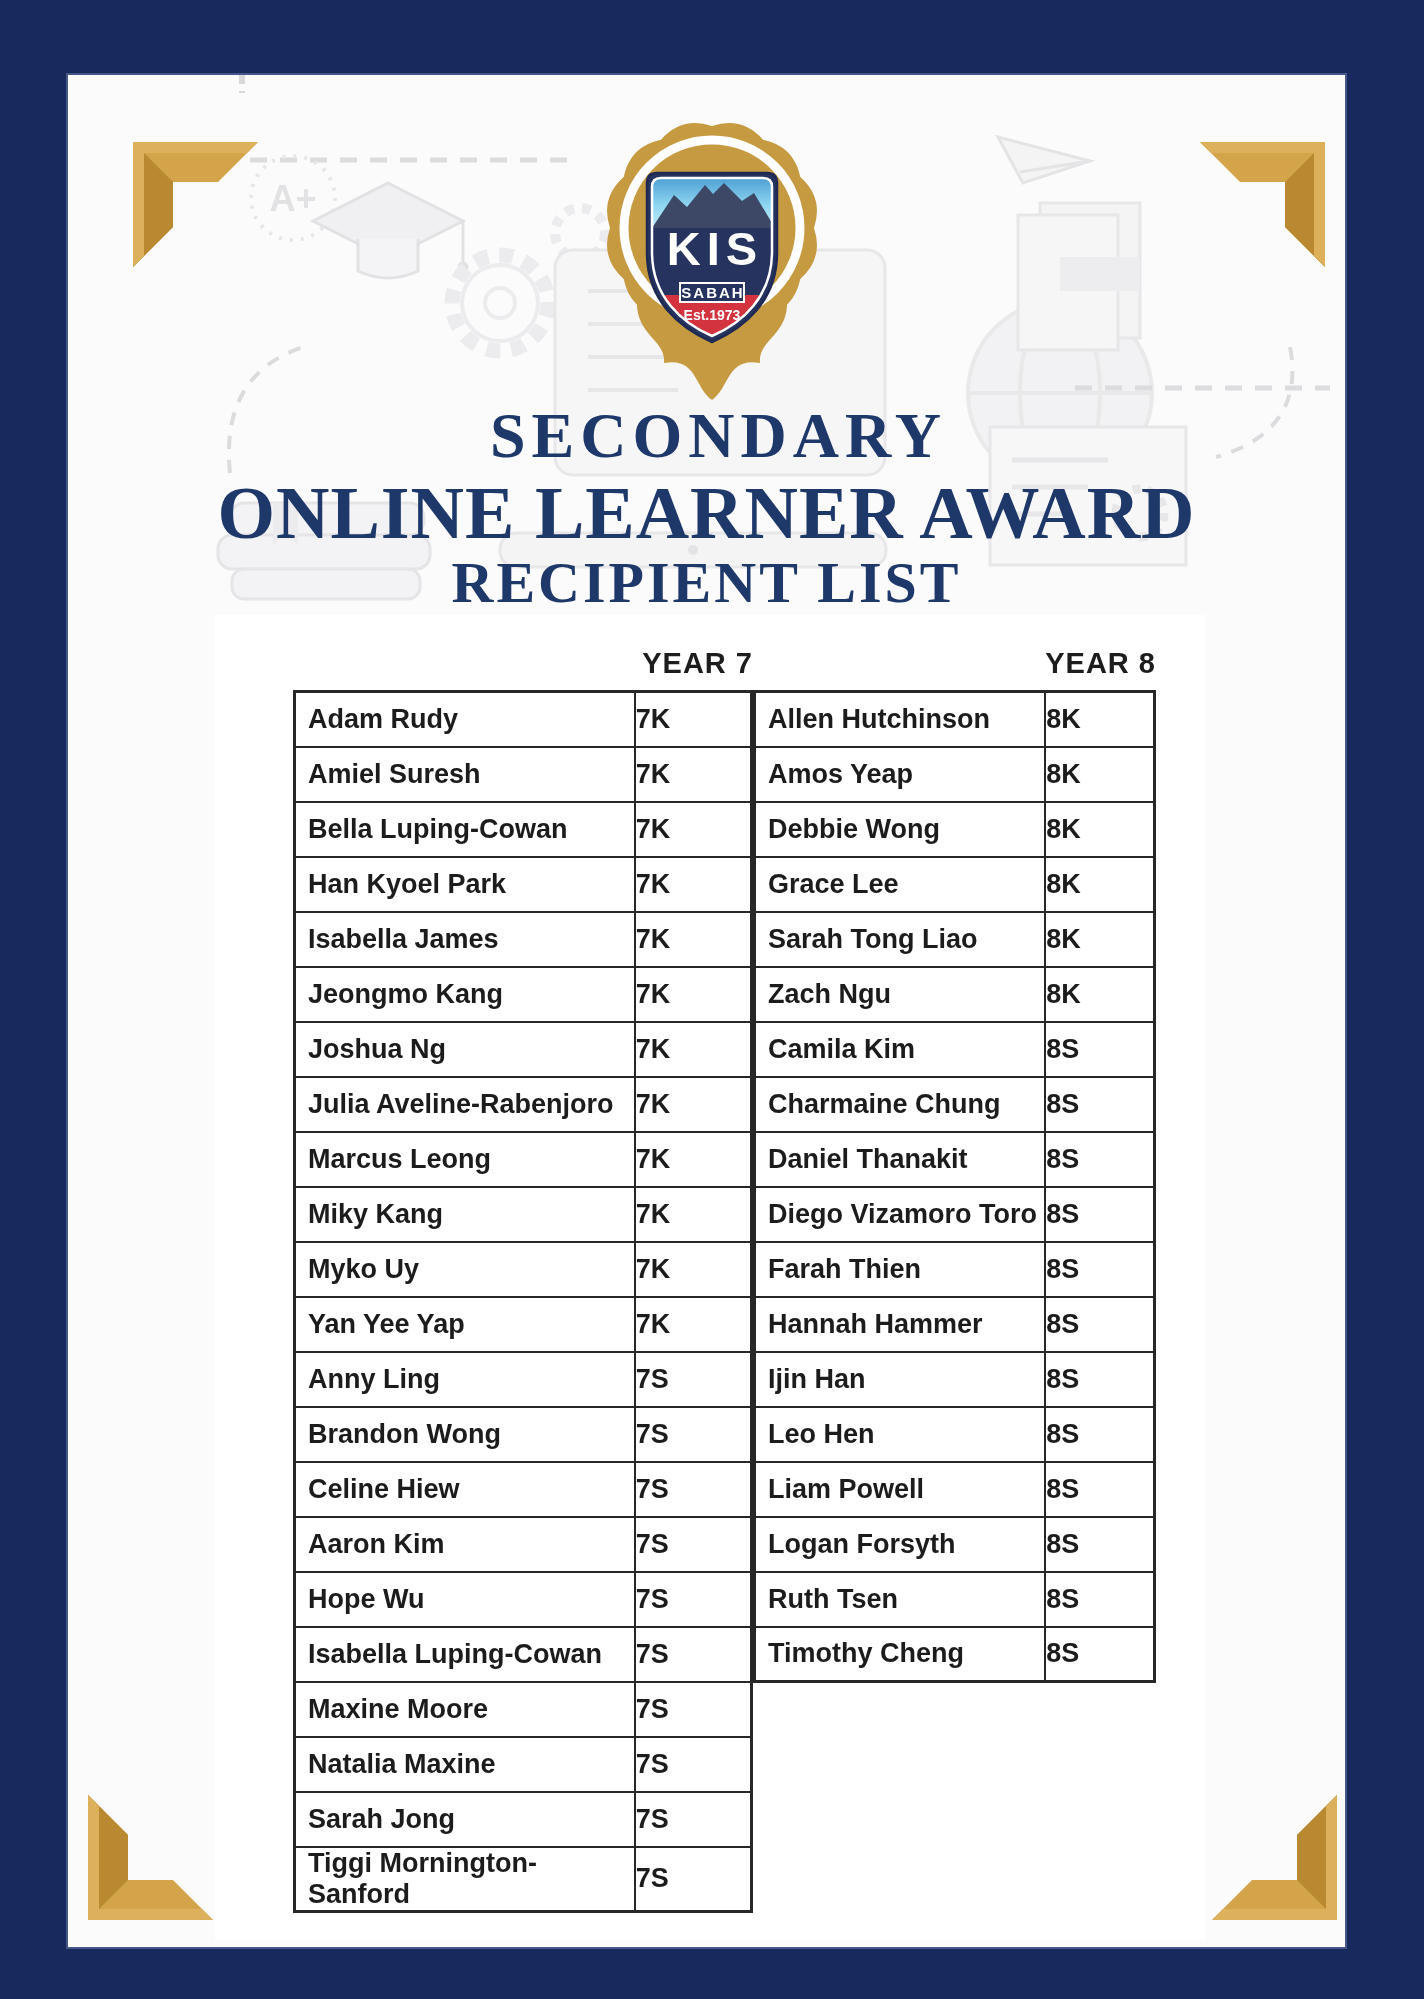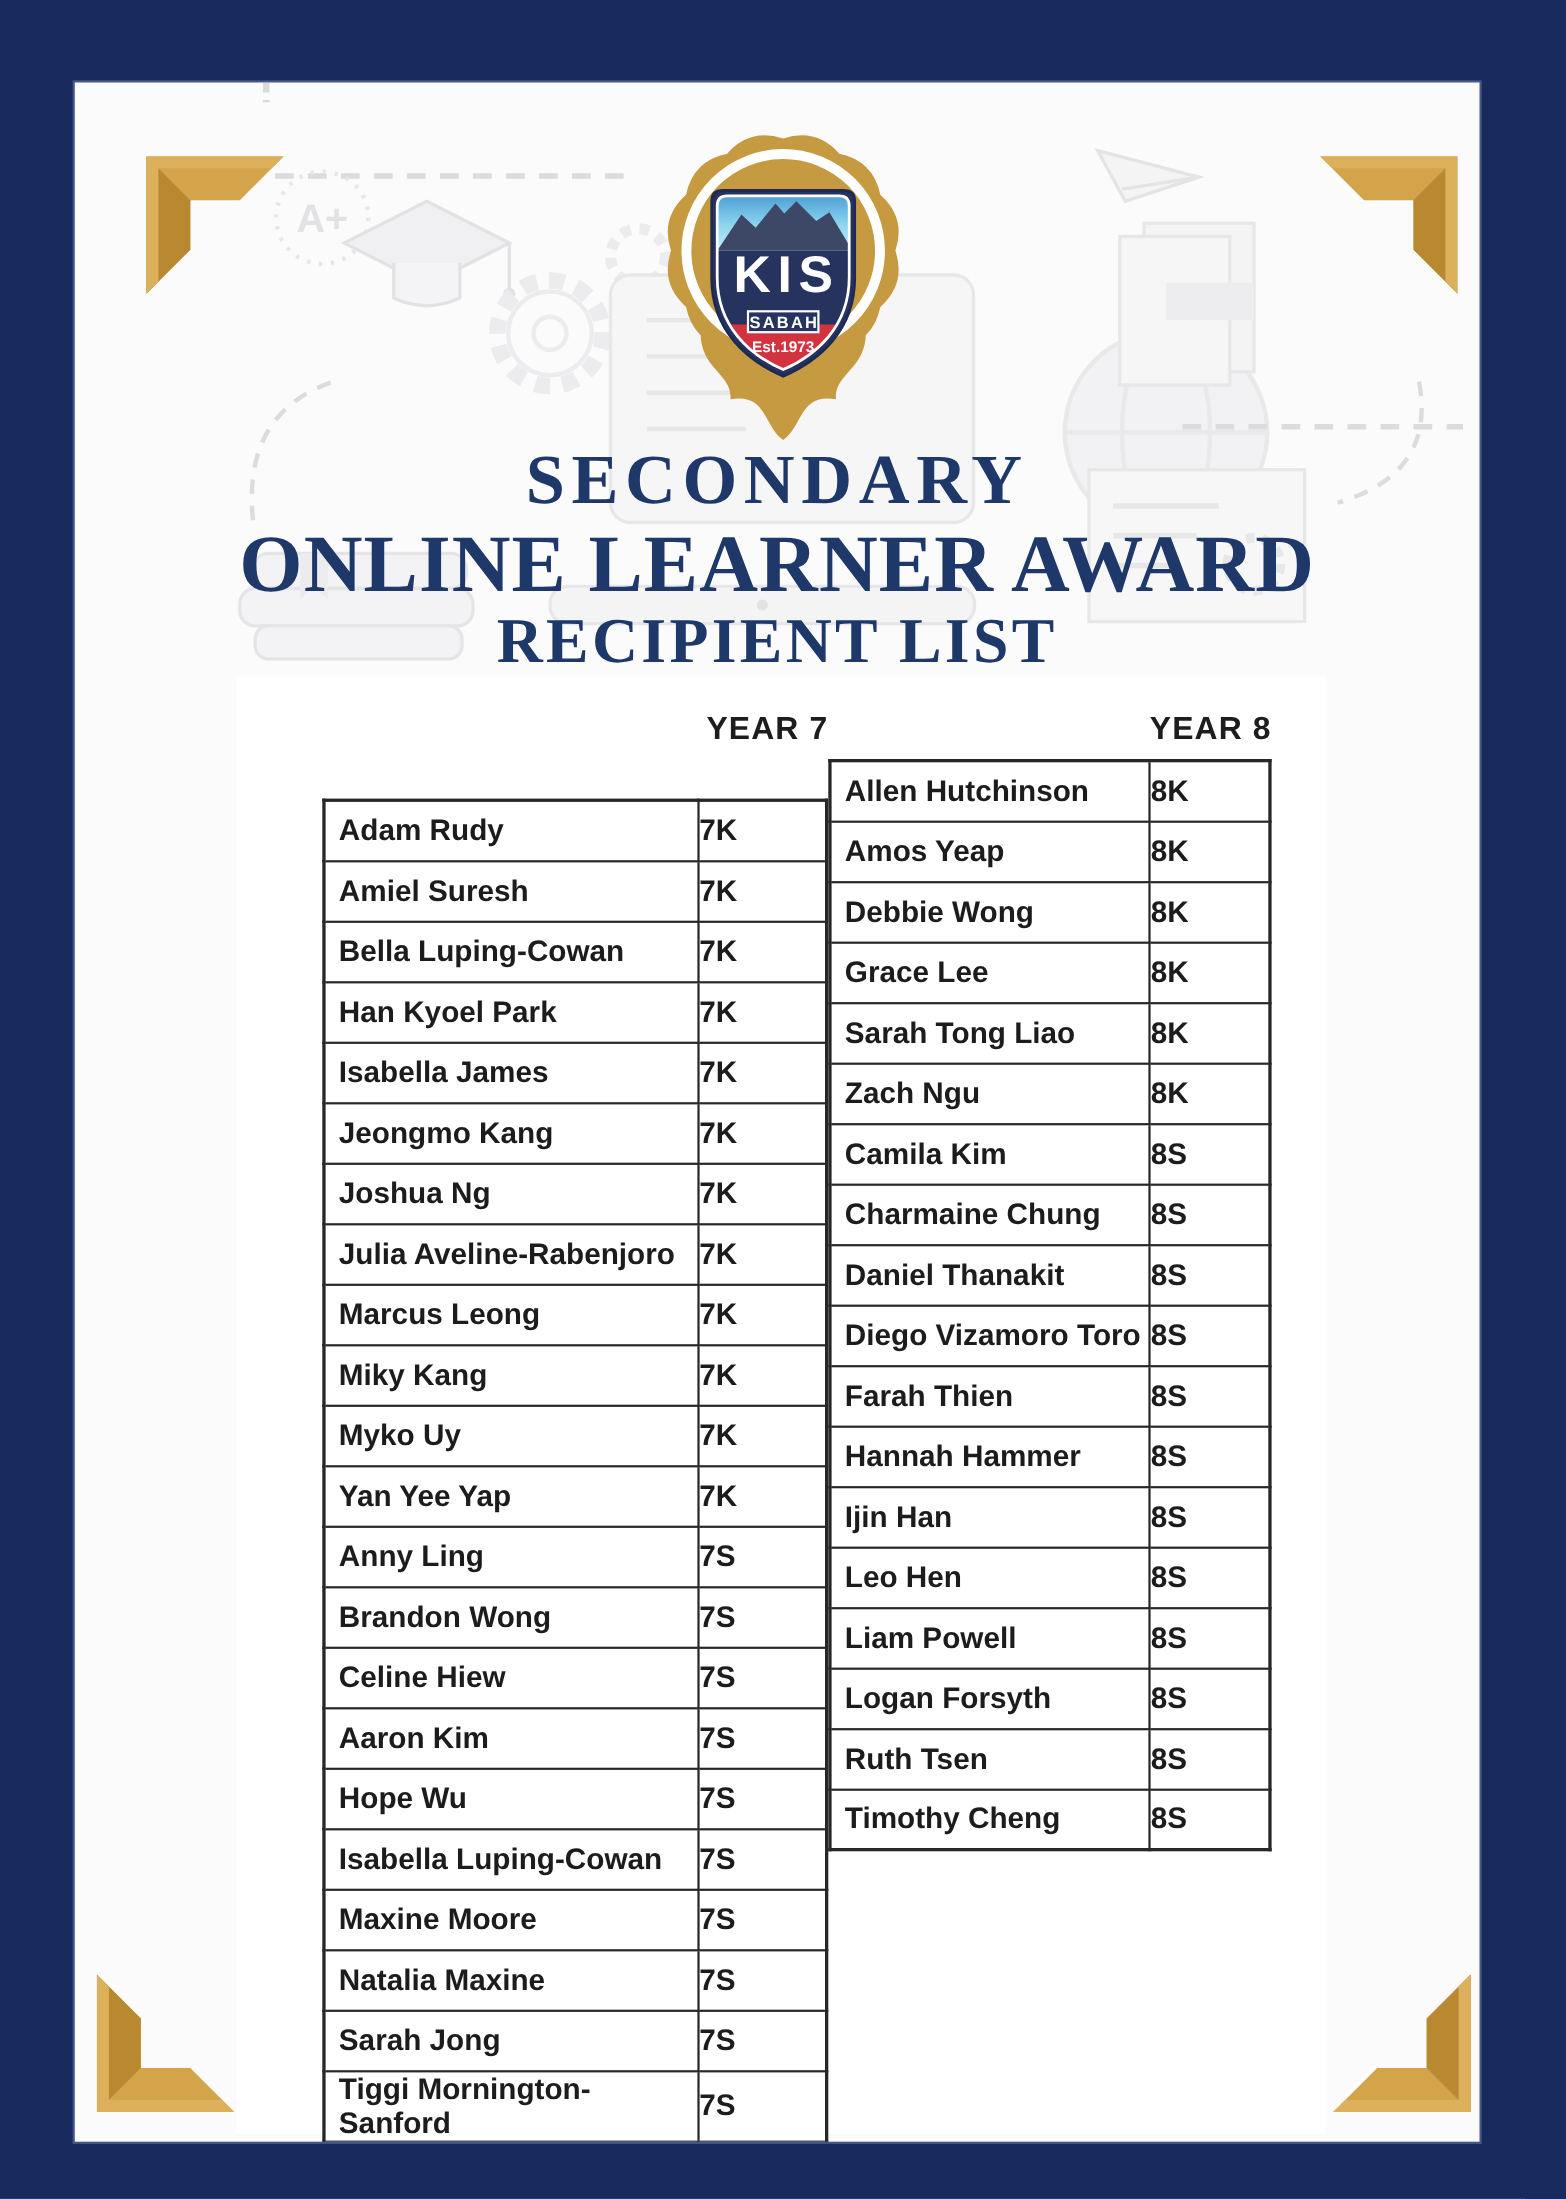--- a/index.html
+++ b/index.html
@@ -12,30 +12,30 @@
   .watermark { left:0; top:0; width:1277px; height:1872px; pointer-events:none; }
   .white-panel { left:147px; top:540px; width:990px; height:1325px; background:#ffffff; }
   .corner { width:125px; height:125px; }
   .corner-tl { left:65px;   top:67px; }
   .corner-tr { left:1132px; top:67px;   transform:scaleX(-1); }
   .corner-bl { left:20px;   top:1720px; transform:scaleY(-1); }
   .corner-br { left:1144px; top:1720px; transform:scale(-1,-1); }
   .badge-svg { left:504px; top:20px; width:280px; height:320px; }
   .title { left:0; width:1277px; text-align:center; color:#1d3869;
            font-family:"Liberation Serif","DejaVu Serif",serif; font-weight:700; white-space:nowrap; }
-  .title-1 { top:324px; font-size:64px; letter-spacing:6px; }
+  .title-1 { top:324px; font-size:64px; letter-spacing:6px;margin-left:12px; }
   .title-2 { top:396px; font-size:74px; letter-spacing:1px; }
   .title-3 { top:474px; font-size:58px; letter-spacing:3px; }
   .year-label { top:572px; font-size:29px; font-weight:700; color:#1d1d1d;
                 text-align:right; letter-spacing:1px; }
   .year7-label { left:225px; width:460px; }
   .year8-label { left:685px; width:403px; }
   table.recipients { border-collapse:collapse; table-layout:fixed; background:#ffffff;
                      border:3px solid #272727; top:615px; }
-  table.t7 { left:225px; width:460px;margin-top:36px; }
+  table.t7 { left:225px; width:460px; }
   table.t8 { left:685px; width:403px; }
   table.recipients td { border:2px solid #272727; height:55px; font-size:27px;
                         font-weight:700; color:#1c1c1c; background:#ffffff; }
   td.name-cell { padding-left:12px; text-align:left; }
   td.class-cell { text-align:left; }
 </style>
 </head>
 <body>
 
 <div class="abs page">

